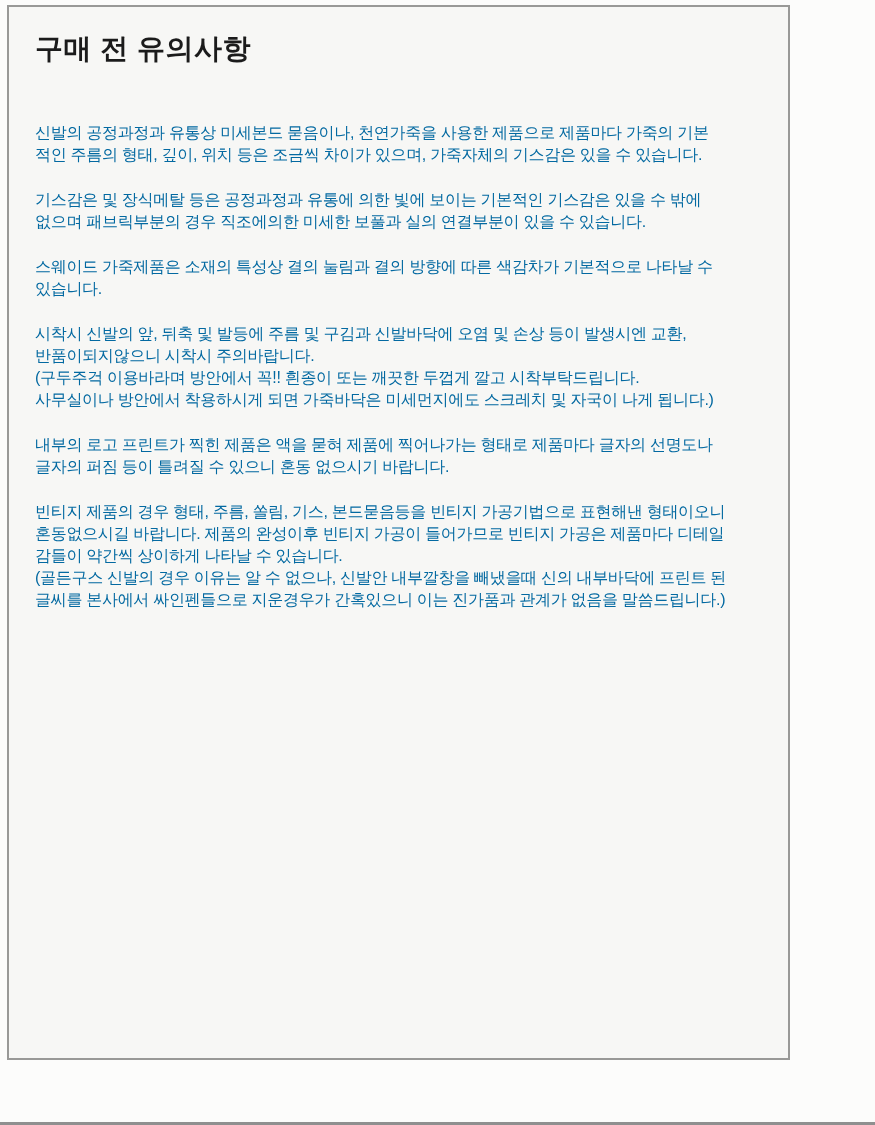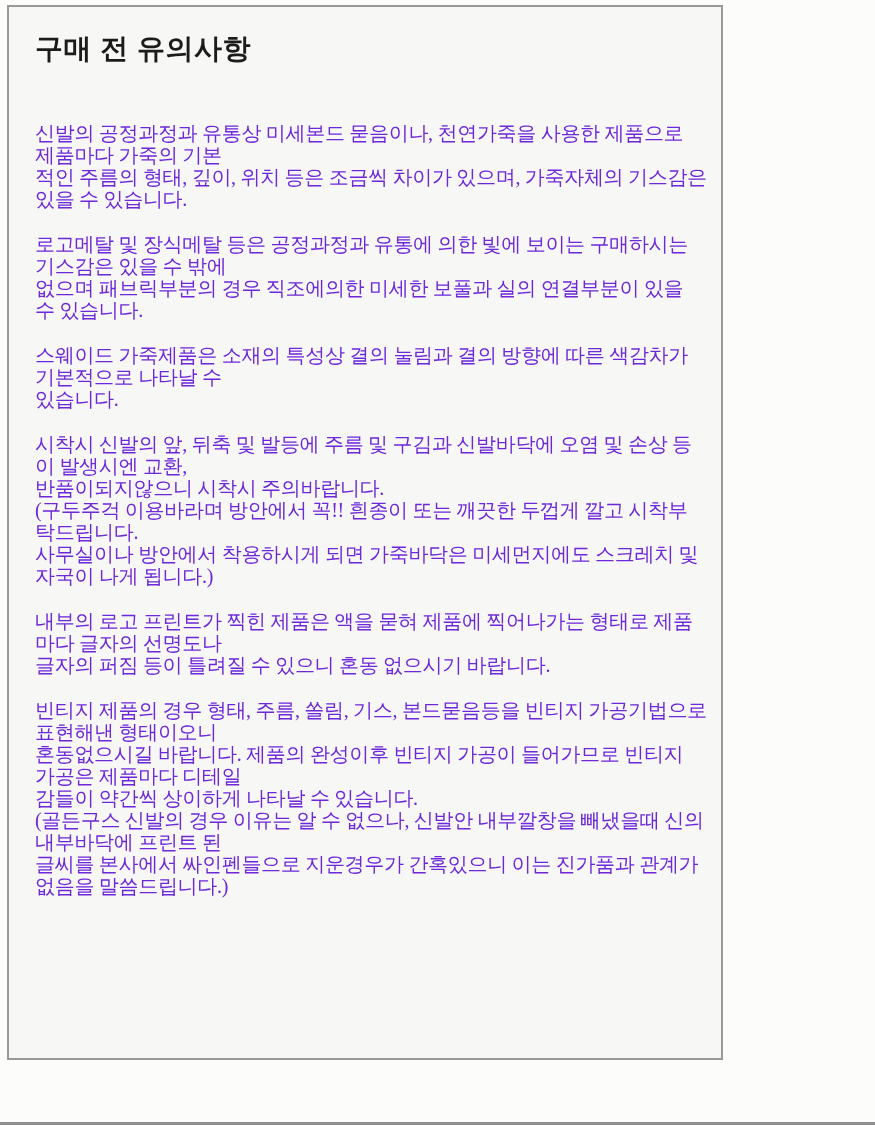--- a/index.html
+++ b/index.html
@@ -8,61 +8,60 @@
     height: 1125px;
     background: #fcfcfb;
     font-family: "Liberation Sans", "DejaVu Sans", sans-serif;
     position: relative;
     overflow: hidden;
   }
   .notice-box {
     position: absolute;
     left: 7px;
     top: 5px;
-    width: 716px;
+    width: 783px;
     height: 1055px;
     border: 2px solid #999997;
     background: #f7f7f5;
     padding: 23px 14px 0 26px;
   }
   .page-title {
     font-size: 28px;
     font-weight: 700;
     color: #1b1b1b;
     letter-spacing: 0.5px;
     margin-bottom: 54px;
   }
   .notice-paragraph {
-    font-size: 20px;
+    font-size: 16px;
     line-height: 22px;
-    color: #6d28d9;
+    color: #0369a1;
     letter-spacing: -0.3px;
     white-space: pre-line;
     margin-bottom: 23px;
     font-weight: 400;
-    font-family: Liberation Serif, serif;
   }
   .page-bottom-edge {
     position: absolute;
     left: 0;
     bottom: 0;
     width: 875px;
     height: 3px;
     background: #8f8f8f;
   }
 </style>
 </head>
 <body>
 
 <div class="notice-box">
   <h1 class="page-title">구매 전 유의사항</h1>
 
   <p class="notice-paragraph">신발의 공정과정과 유통상 미세본드 묻음이나, 천연가죽을 사용한 제품으로 제품마다 가죽의 기본
 적인 주름의 형태, 깊이, 위치 등은 조금씩 차이가 있으며, 가죽자체의 기스감은 있을 수 있습니다.</p>
-  <p class="notice-paragraph">로고메탈 및 장식메탈 등은 공정과정과 유통에 의한 빛에 보이는 구매하시는 기스감은 있을 수 밖에
+  <p class="notice-paragraph">기스감은 및 장식메탈 등은 공정과정과 유통에 의한 빛에 보이는 기본적인 기스감은 있을 수 밖에
 없으며 패브릭부분의 경우 직조에의한 미세한 보풀과 실의 연결부분이 있을 수 있습니다.</p>
   <p class="notice-paragraph">스웨이드 가죽제품은 소재의 특성상 결의 눌림과 결의 방향에 따른 색감차가 기본적으로 나타날 수
 있습니다.</p>
   <p class="notice-paragraph">시착시 신발의 앞, 뒤축 및 발등에 주름 및 구김과 신발바닥에 오염 및 손상 등이 발생시엔 교환,
 반품이되지않으니 시착시 주의바랍니다.
 (구두주걱 이용바라며 방안에서 꼭!! 흰종이 또는 깨끗한 두껍게 깔고 시착부탁드립니다.
 사무실이나 방안에서 착용하시게 되면 가죽바닥은 미세먼지에도 스크레치 및 자국이 나게 됩니다.)</p>
   <p class="notice-paragraph">내부의 로고 프린트가 찍힌 제품은 액을 묻혀 제품에 찍어나가는 형태로 제품마다 글자의 선명도나
 글자의 퍼짐 등이 틀려질 수 있으니 혼동 없으시기 바랍니다.</p>
   <p class="notice-paragraph">빈티지 제품의 경우 형태, 주름, 쏠림, 기스, 본드묻음등을 빈티지 가공기법으로 표현해낸 형태이오니

